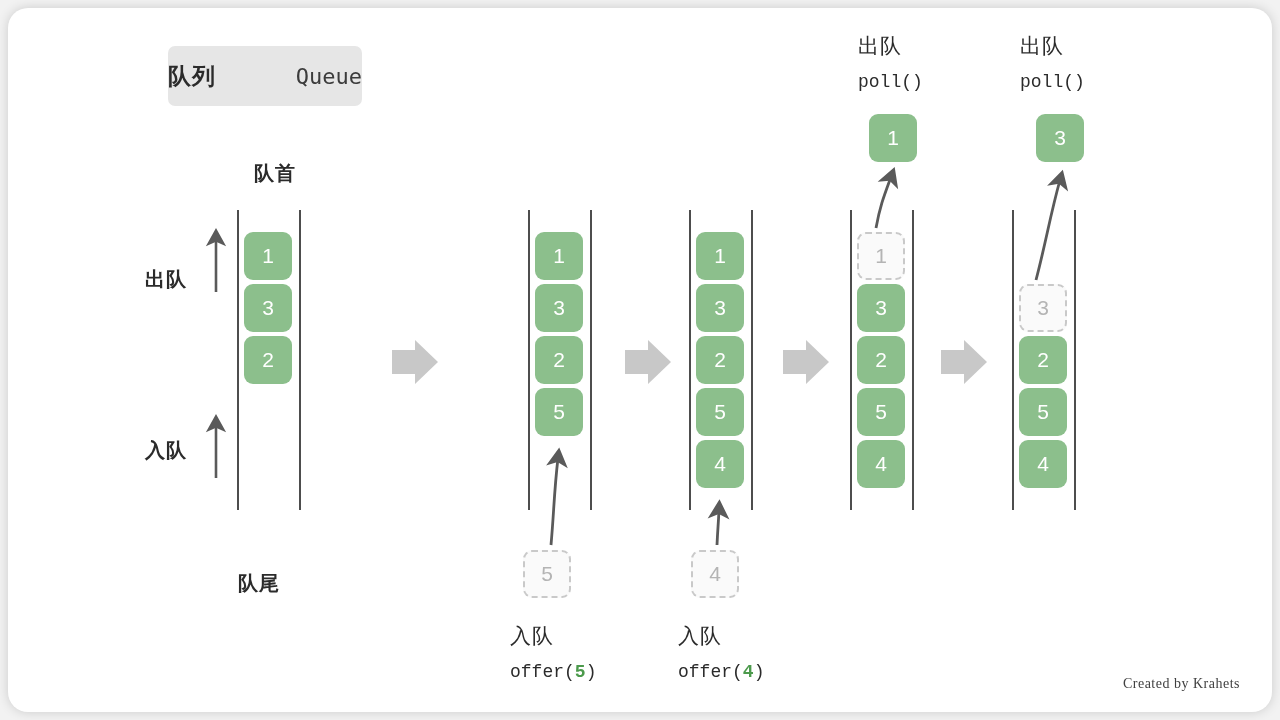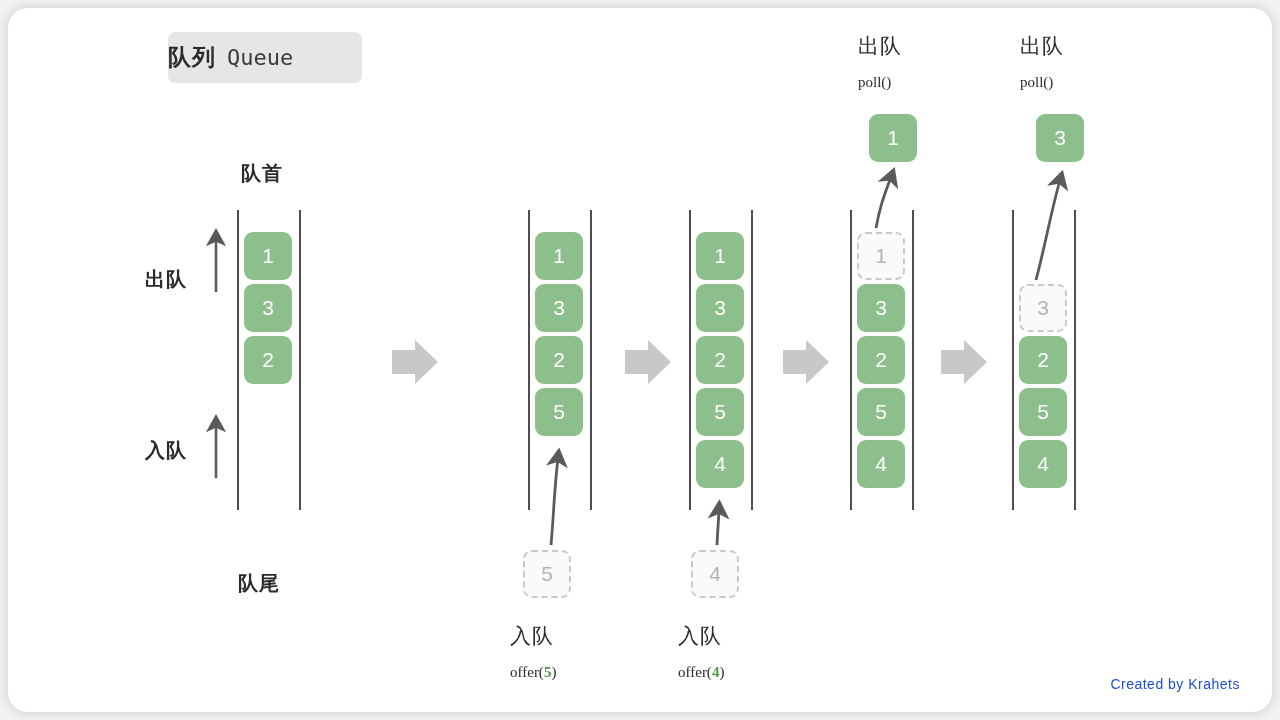--- a/index.html
+++ b/index.html
@@ -28,28 +28,28 @@
   .layer {
     position: absolute;
     left: 0; top: 0;
     width: 1280px; height: 720px;
   }
 
   
   .title-badge {
     position: absolute;
     left: 168px;
-    top: 32px;
+    top: 46px;
     width: 194px;
-    height: 51px;
+    height: 60px;
     background: #e6e6e6;
     border-radius: 7px;
     display: flex;
     align-items: center;
-    justify-content: flex-start;
+    justify-content: space-between;
     gap: 11px;
     white-space: nowrap;
   }
   .title-cn {
     font-size: 23px;
     font-weight: bold;
     color: #2b2b2b;
     letter-spacing: 1px;
   }
   .title-en {
@@ -74,22 +74,22 @@
     line-height: 36px;
   }
   .op-cn {
     display: block;
     font-size: 21px;
     color: #2b2b2b;
     letter-spacing: 1px;
   }
   .op-code {
     display: block;
-    font-family: Liberation Serif, serif;
-    font-size: 15px;
+    font-family: Liberation Mono, monospace;
+    font-size: 18px;
     color: #2b2b2b;
   }
   .op-code .arg { color: #4c9a4c; font-weight: bold; }
 
   
   .rail {
     position: absolute;
     width: 2px;
     background: #4d4d4d;
   }
@@ -112,41 +112,41 @@
     background: #fafafa;
     border: 2px dashed #c9c9c9;
     color: #b4b4b4;
   }
 
   
   .watermark {
     position: absolute;
     right: 40px;
     bottom: 28px;
-    font-family: Liberation Sans, sans-serif;
+    font-family: Liberation Serif, serif;
     font-size: 14px;
-    color: #1d4ed8;
+    color: #404040;
     letter-spacing: 0.5px;
     white-space: nowrap;
   }
 
   svg.layer { pointer-events: none; }
 </style>
 </head>
 <body>
 
 <div id="stage">
   <div id="card"></div>
 
   <div class="title-badge">
     <span class="title-cn">队列</span>
     <span class="title-en">Queue</span>
   </div>
 
-  <div class="cn-bold" style="left:241px; top:160px;">队首</div>
+  <div class="cn-bold" style="left:254px; top:160px;">队首</div>
   <div class="cn-bold" style="left:238px; top:570px;">队尾</div>
   <div class="cn-bold" style="left:145px; top:266px;">出队</div>
   <div class="cn-bold" style="left:145px; top:437px;">入队</div>
 
   <div class="rail" style="left:237px; top:210px; height:300px;"></div>
   <div class="rail" style="left:299px; top:210px; height:300px;"></div>
   <div class="cell" style="left:244px; top:232px;">1</div>
   <div class="cell" style="left:244px; top:284px;">3</div>
   <div class="cell" style="left:244px; top:336px;">2</div>
 

